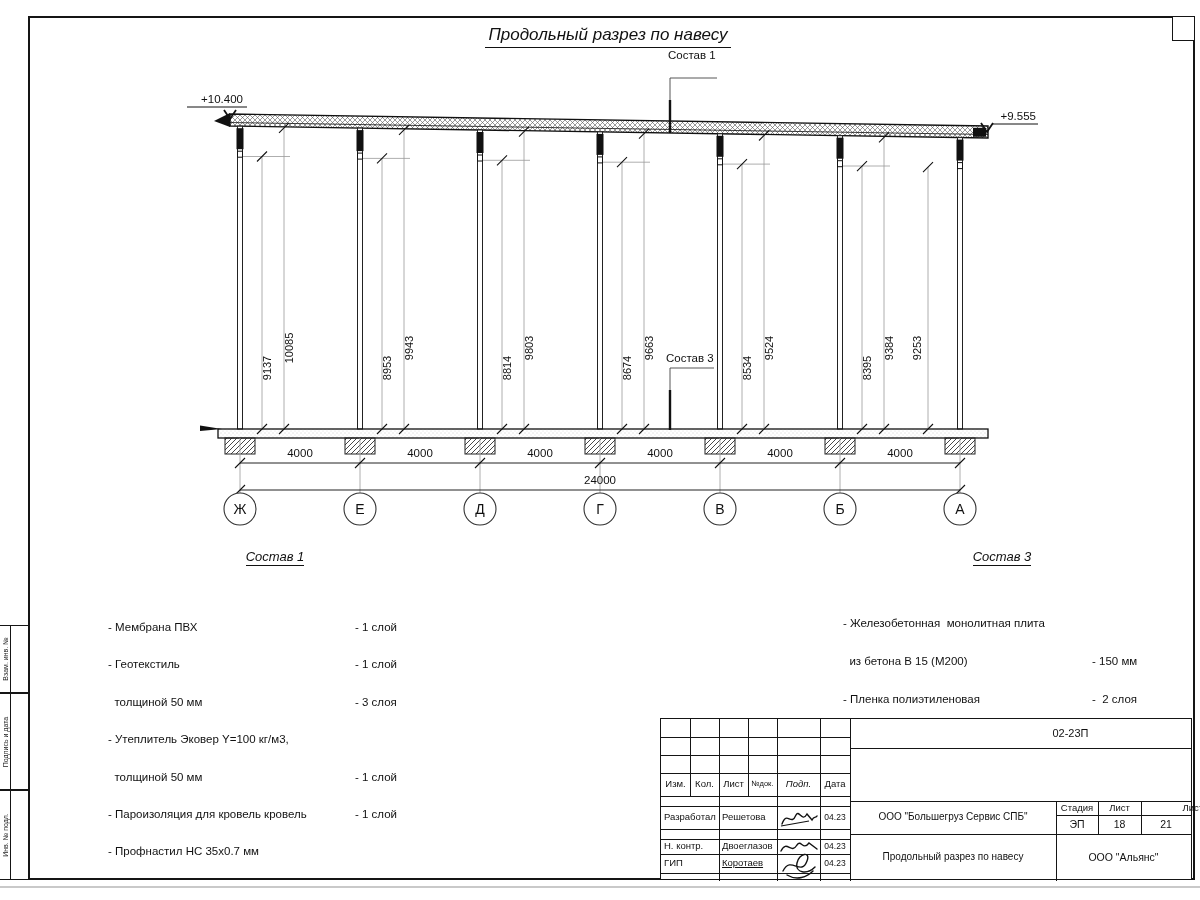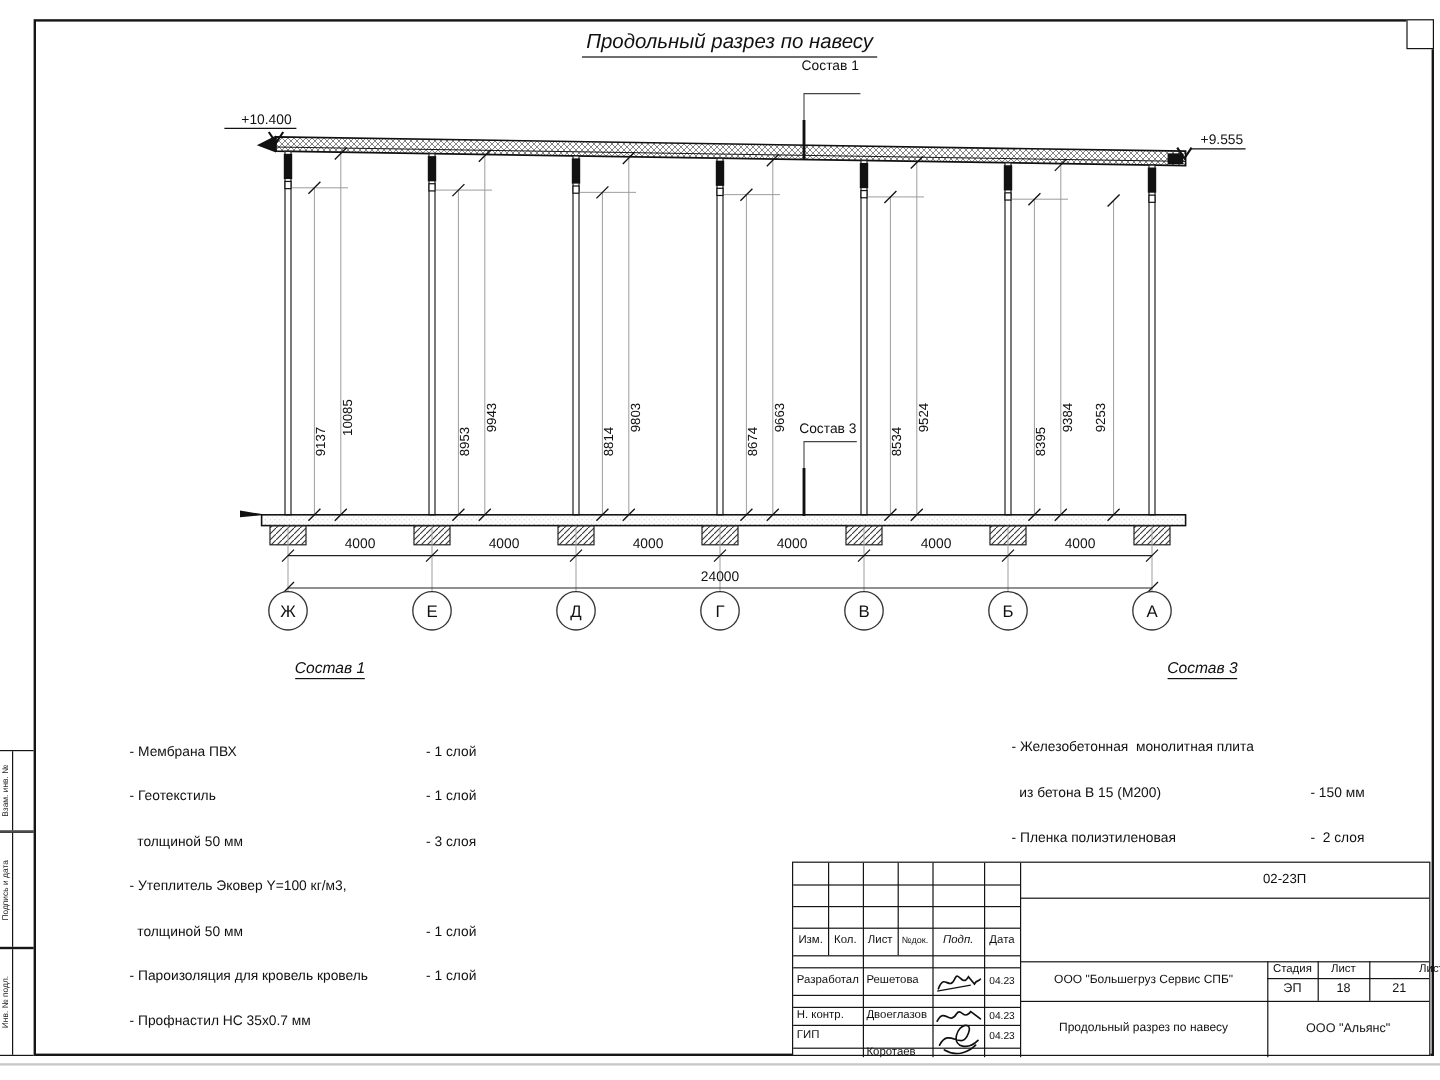--- a/index.html
+++ b/index.html
@@ -305,21 +305,21 @@
   <div class="scell" style="left:116px;top:54px;width:43px;height:23px;font-style:italic;">Подп.</div>
   <div class="scell" style="left:159px;top:54px;width:30px;height:23px;">Дата</div>
 
   <div class="scell left" style="left:0;top:87px;width:58px;height:23px;">Разработал</div>
   <div class="scell left" style="left:58px;top:87px;width:58px;height:23px;">Решетова</div>
   <div class="scell" style="left:159px;top:87px;width:30px;height:23px;font-size:8.5px;">04.23</div>
   <div class="scell left" style="left:0;top:120px;width:58px;height:15px;">Н. контр.</div>
   <div class="scell left" style="left:58px;top:120px;width:58px;height:15px;">Двоеглазов</div>
   <div class="scell" style="left:159px;top:120px;width:30px;height:15px;font-size:8.5px;">04.23</div>
   <div class="scell left" style="left:0;top:135px;width:58px;height:19px;">ГИП</div>
-  <div class="scell left" style="left:58px;top:149px;width:58px;height:19px;">Коротаев</div>
+  <div class="scell left" style="left:58px;top:135px;width:58px;height:19px;text-decoration:underline;">Коротаев</div>
   <div class="scell" style="left:159px;top:135px;width:30px;height:19px;font-size:8.5px;">04.23</div>
 
   <svg class="sig" style="left:118px;top:88px;" width="40" height="22">
     <path d="M3,17 C8,3 12,20 17,8 C20,2 23,16 28,7 L33,13 C35,9 37,11 38,9" fill="none" stroke="#111" stroke-width="1.4" stroke-linecap="round"></path>
     <path d="M2,19 L30,14" fill="none" stroke="#111" stroke-width="1.1"></path>
   </svg>
   <svg class="sig" style="left:116px;top:118px;" width="44" height="42">
     <path d="M4,14 C10,2 14,18 20,8 C24,2 26,14 32,6 L40,12" fill="none" stroke="#111" stroke-width="1.4" stroke-linecap="round"></path>
     <path d="M6,34 C14,18 24,40 30,24 C34,14 22,16 20,26 C18,36 30,38 38,30 M10,38 C20,44 30,40 36,34" fill="none" stroke="#111" stroke-width="1.4" stroke-linecap="round"></path>
   </svg>

